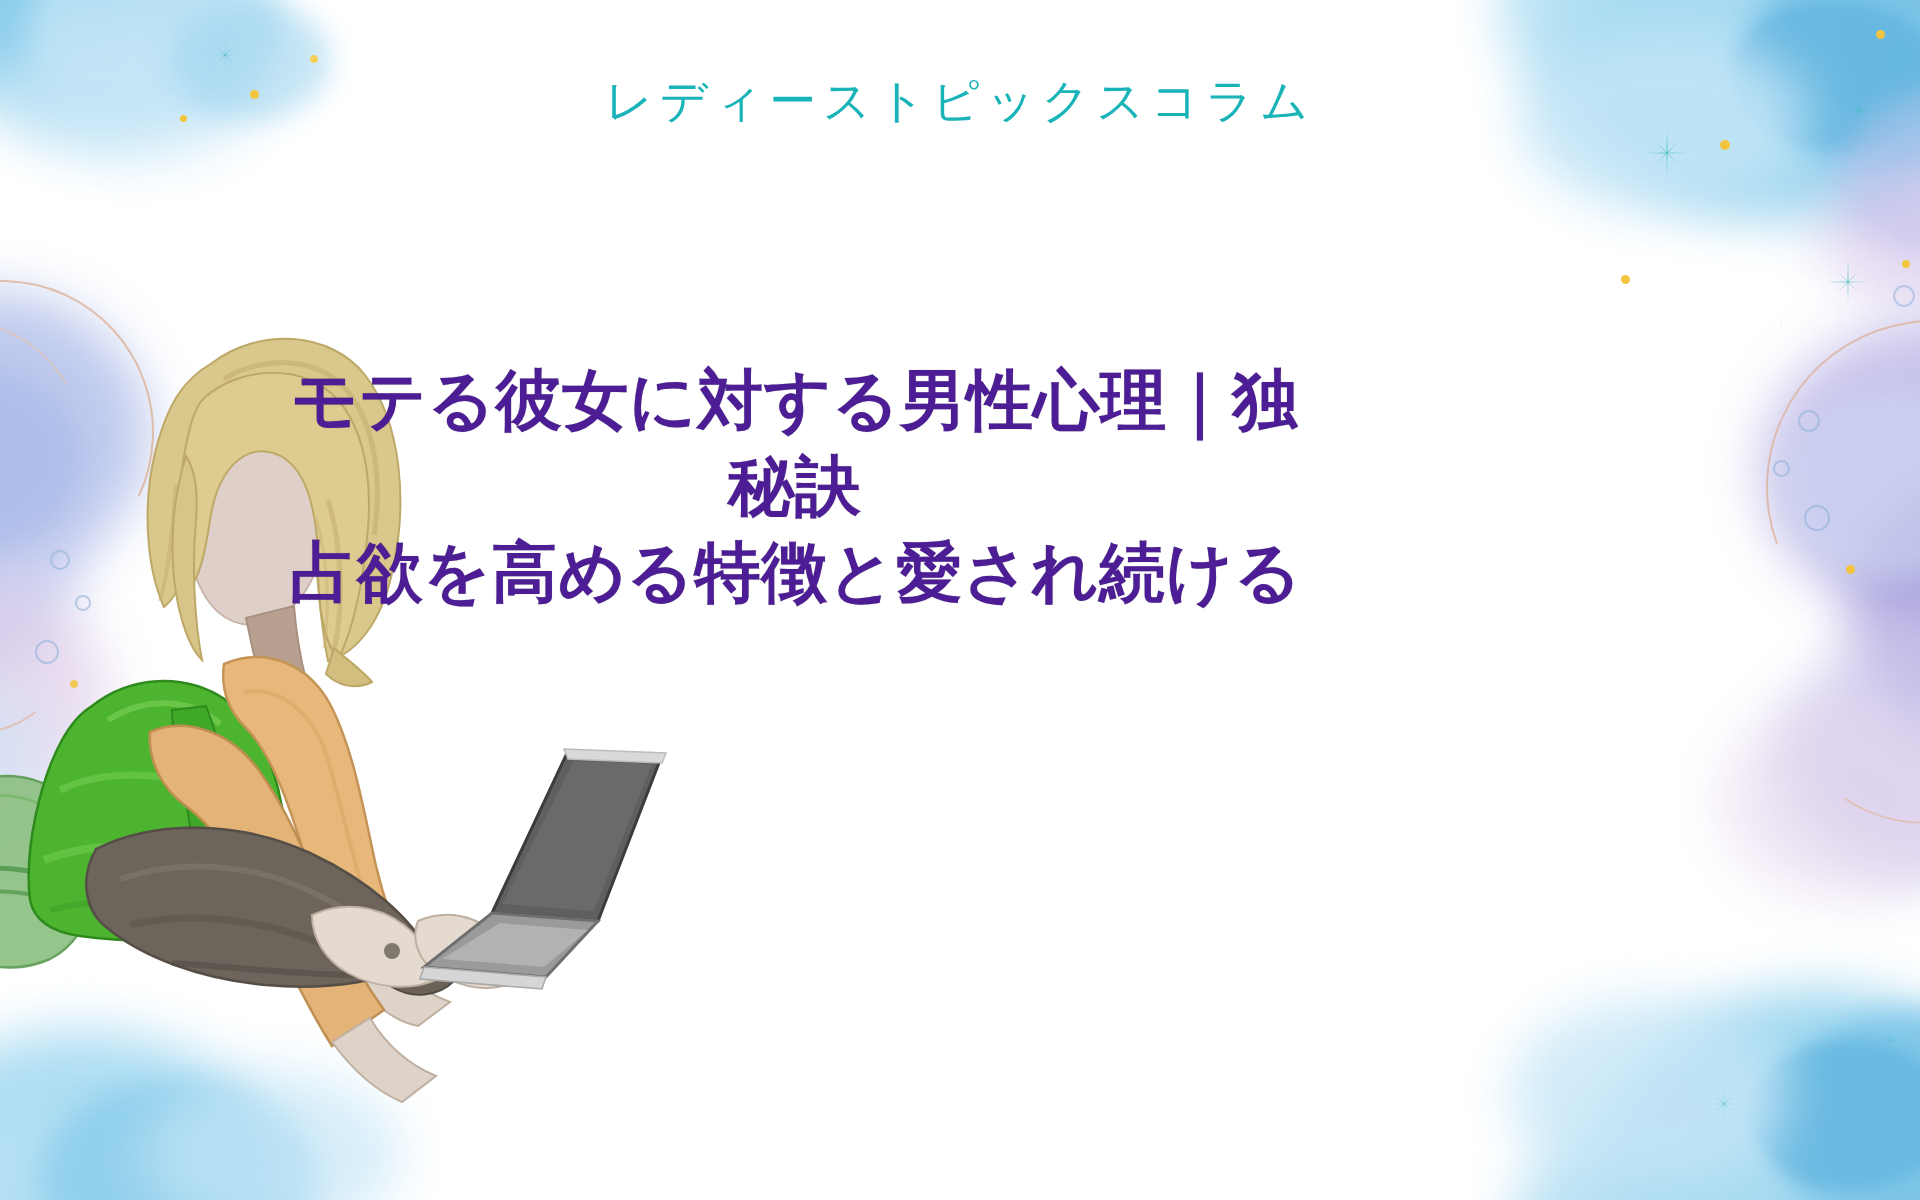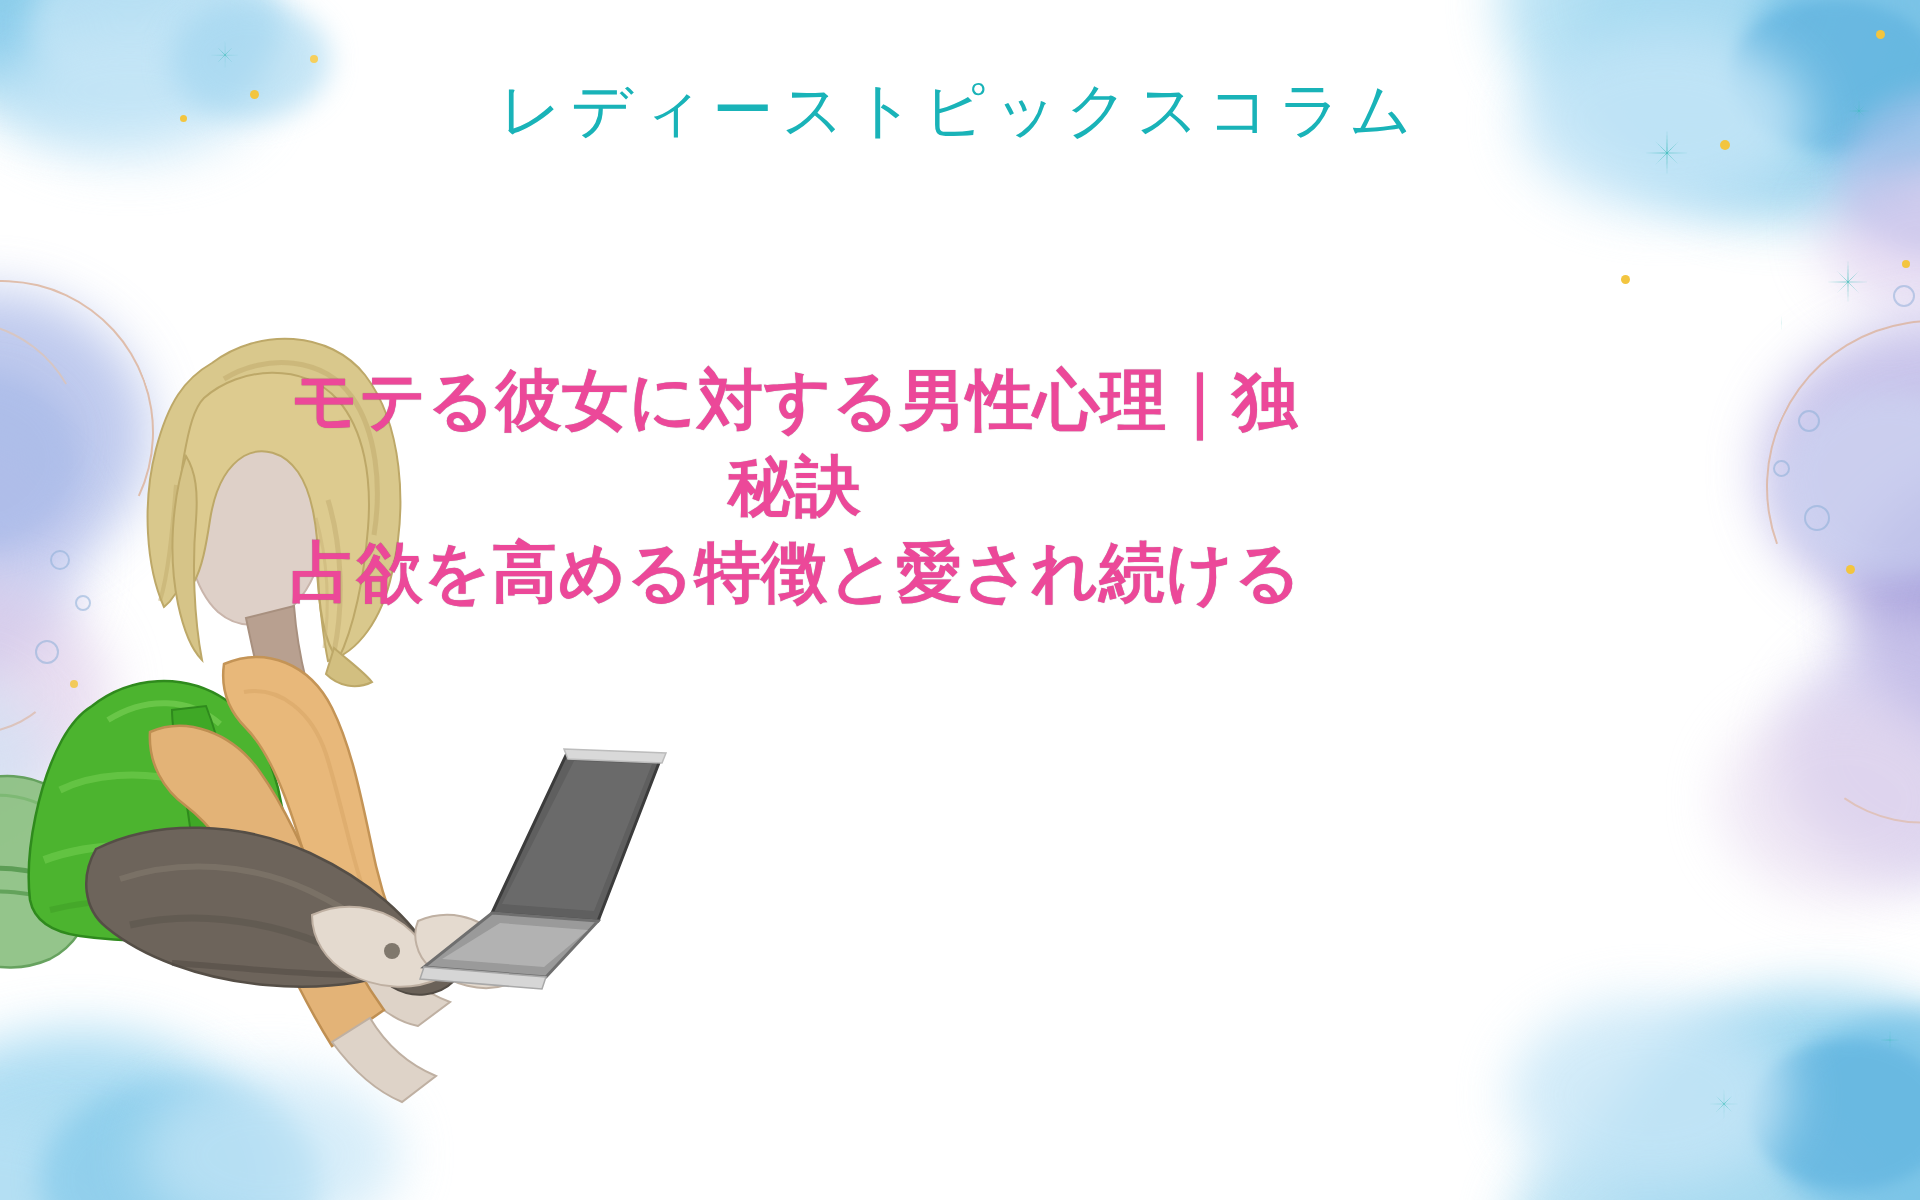--- a/index.html
+++ b/index.html
@@ -33,28 +33,28 @@
 
   .dot{position:absolute;border-radius:50%;}
   .ring{position:absolute;border-radius:50%;border:2px solid rgba(140,175,215,.55);}
 
   
   .arc{position:absolute;border-radius:50%;border:2px solid transparent;}
 
   
   #eyebrow{
     position:absolute;left:0;right:0;top:72px;text-align:center;
-    font-size:61px;line-height:1.25;letter-spacing:.14em;
+    font-size:47px;line-height:1.25;letter-spacing:.14em;
     color:#19b3b8;font-weight:400;white-space:nowrap;
   }
 
   
   #title{
     position:absolute;left:290px;top:358px;width:1010px;
-    text-align:center;color:#ec4899;
+    text-align:center;color:#4c1d95;
     font-size:66px;line-height:1.30;font-weight:700;
     letter-spacing:.01em;
     text-shadow:0 0 1px rgba(0,0,0,.35);
   }
   #title .ln{display:block;white-space:nowrap;}
   #title .ln.last{white-space:normal;}
 
   
   #illo{position:absolute;left:0px;top:330px;width:700px;height:640px;}
   #illo *{position:absolute;}

